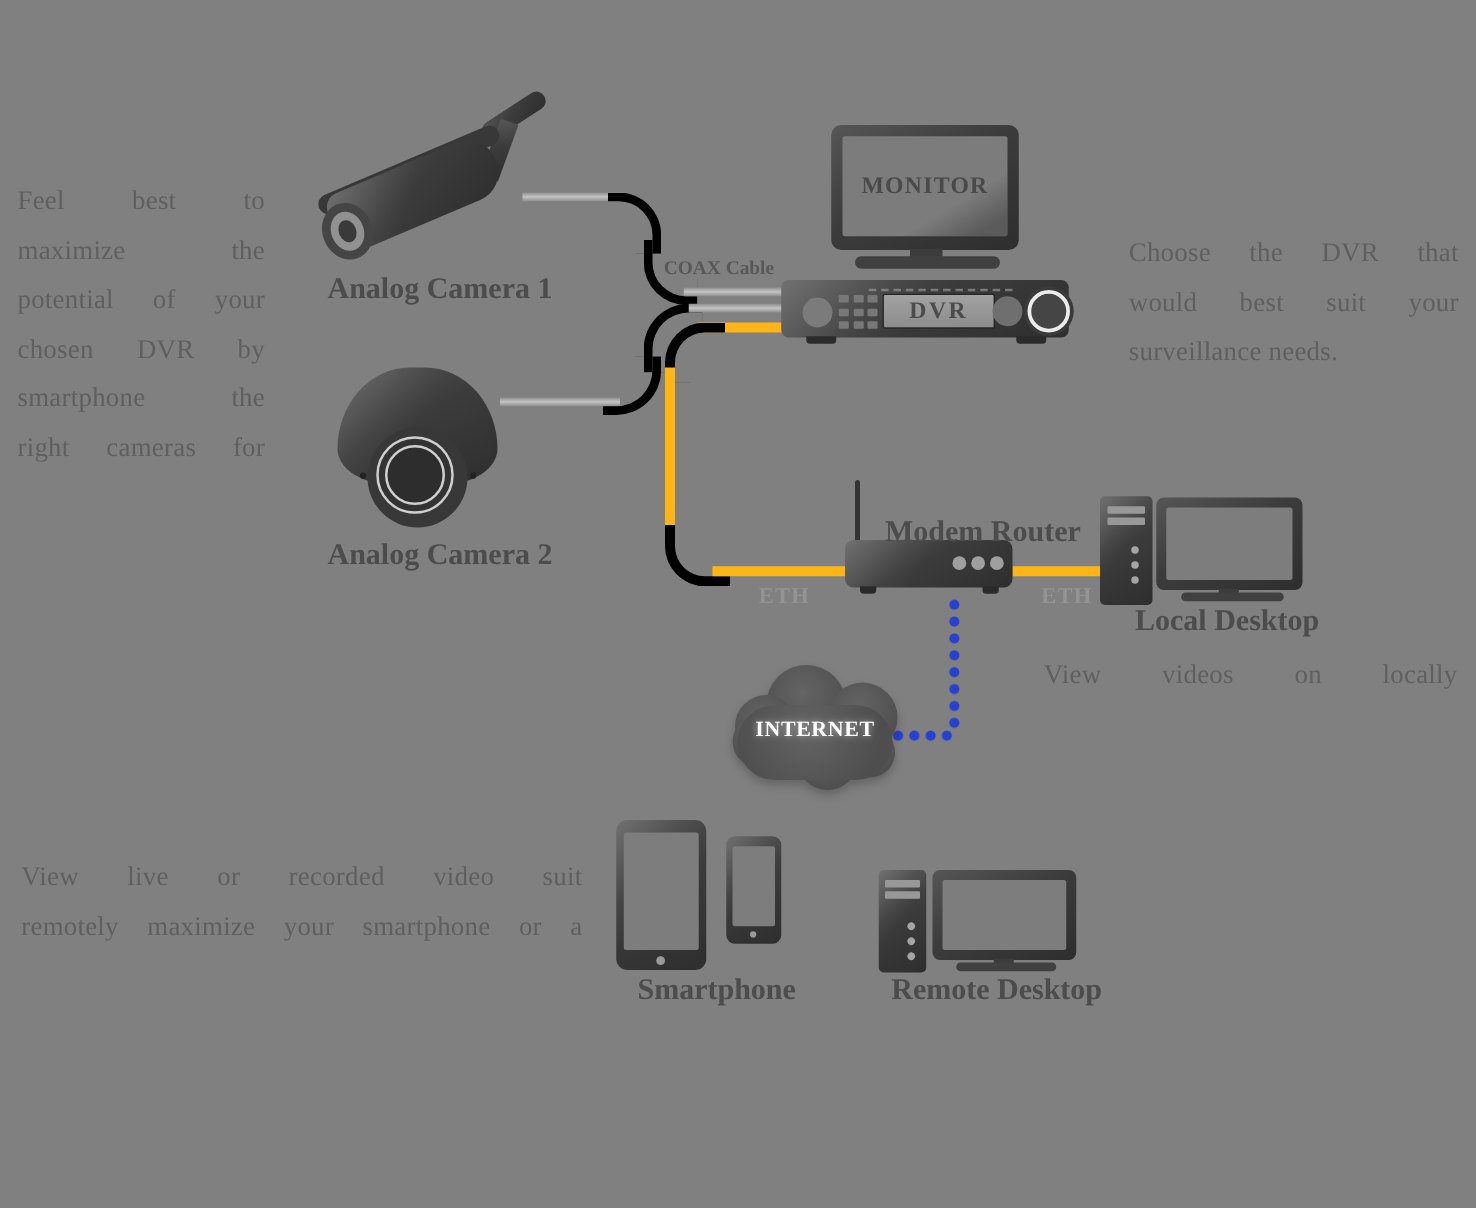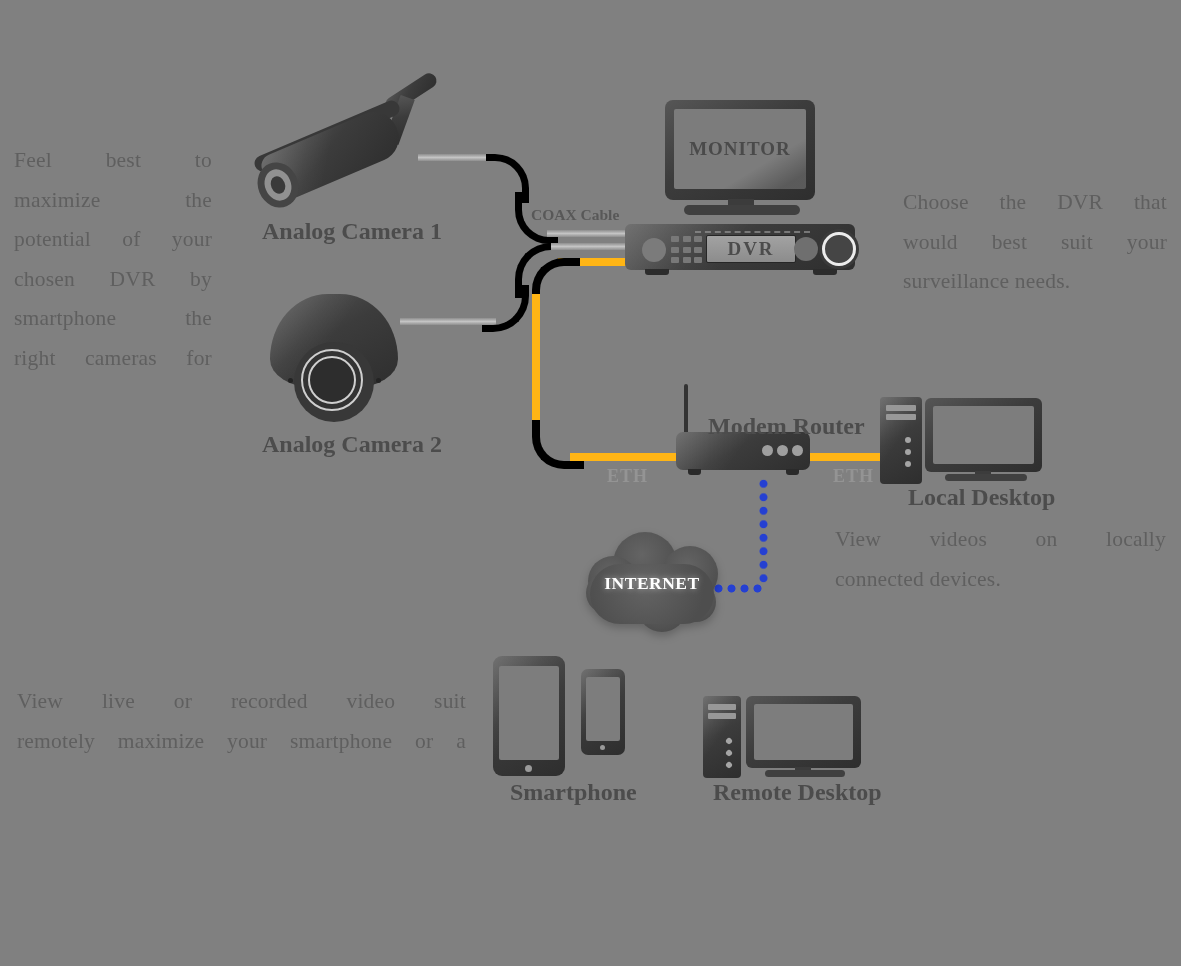--- a/index.html
+++ b/index.html
@@ -85,21 +85,20 @@
       <div class="jline">surveillance needs.</div>
     </div>
 
   <div class="para" style="left:835px;top:527px;width:331px;">
       <div class="jline just">
         <span>View</span>
         <span>videos</span>
         <span>on</span>
         <span>locally</span>
       </div>
-      <div class="jline">connected devices.</div>
     </div>
 
   <div class="para" style="left:17px;top:689px;width:449px;">
       <div class="jline just">
         <span>View</span>
         <span>live</span>
         <span>or</span>
         <span>recorded</span>
         <span>video</span>
         <span>suit</span>

